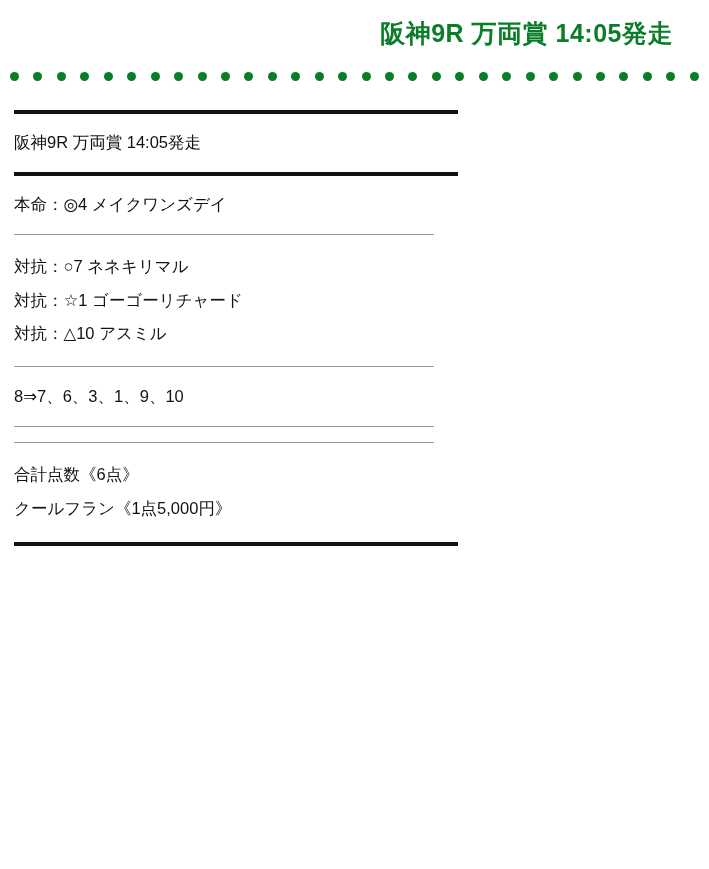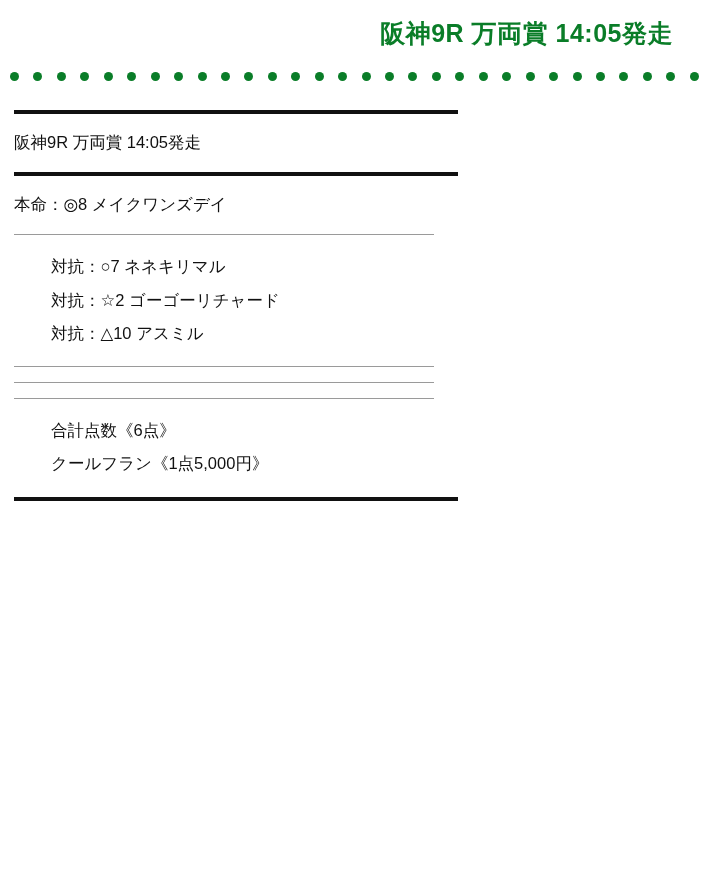--- a/index.html
+++ b/index.html
@@ -68,21 +68,21 @@
     width: 420px;
   }
   .line {
     font-size: 16.5px;
     line-height: 1.55;
     color: #111111;
     margin: 0;
     padding: 2px 0;
     white-space: nowrap;
   }
-  .group .line { padding: 4px 0; margin-left: 37px; }
+  .group .line { padding: 4px 0; }
   .footer-rule {
     border: 0;
     border-top: 4px solid #111111;
     margin: 16px 0 0 0;
     width: 444px;
   }
 </style>
 </head>
 <body>
 
@@ -126,32 +126,33 @@
   </div>
 
   <div class="body-block">
 
     <hr class="rule-thick">
 
     <p class="line">阪神9R 万両賞 14:05発走</p>
 
     <hr class="rule-thick">
 
-    <p class="line">本命：◎8 メイクワンズデイ</p>
+    <p class="line">本命：◎4 メイクワンズデイ</p>
 
     <hr class="rule-thin">
 
     <div class="group">
       <p class="line">対抗：○7 ネネキリマル</p>
-      <p class="line">対抗：☆2 ゴーゴーリチャード</p>
+      <p class="line">対抗：☆1 ゴーゴーリチャード</p>
       <p class="line">対抗：△10 アスミル</p>
     </div>
 
     <hr class="rule-thin">
 
+    <p class="line">8⇒7、6、3、1、9、10</p>
 
     <hr class="rule-thin">
 
     <div class="group">
     </div>
 
     <hr class="rule-thin">
 
     <div class="group">
       <p class="line">合計点数《6点》</p>

